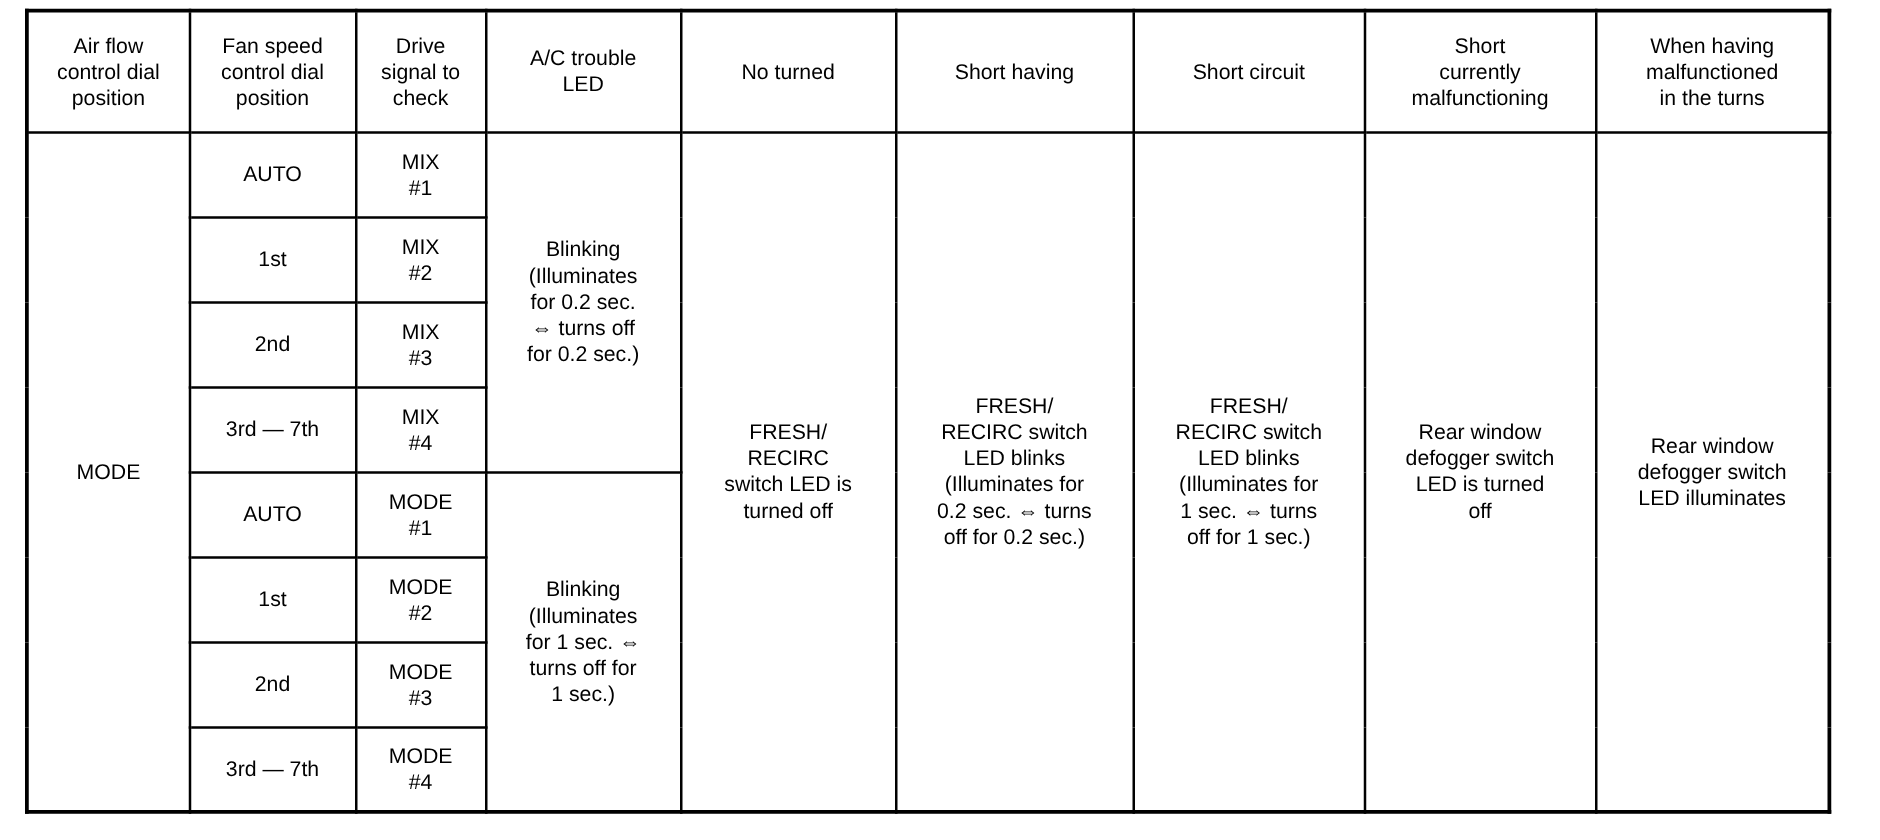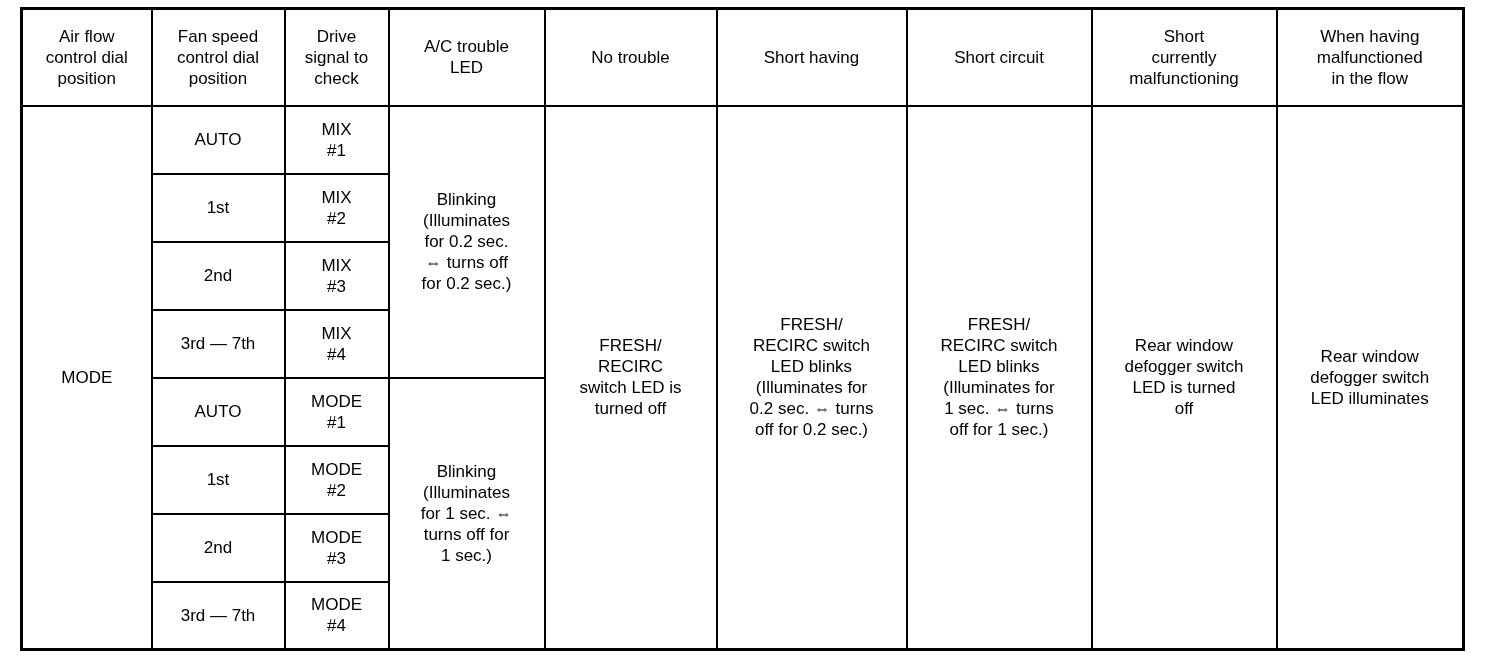--- a/index.html
+++ b/index.html
@@ -61,29 +61,29 @@
 control dial
 position</th>
       <th>Fan speed
 control dial
 position</th>
       <th>Drive
 signal to
 check</th>
       <th>A/C trouble
 LED</th>
-      <th>No trouble</th>
+      <th>No turned</th>
       <th>Short having</th>
       <th>Short circuit</th>
       <th>Short
 currently
 malfunctioning</th>
       <th>When having
 malfunctioned
-in the flow</th>
+in the turns</th>
     </tr>
   </thead>
   <tbody>
     <tr class="body-row">
       <td class="left-align" rowspan="8">MODE</td>
       <td class="left-align">AUTO</td>
       <td>MIX
 #1</td>
       <td rowspan="4">Blinking
 (Illuminates

